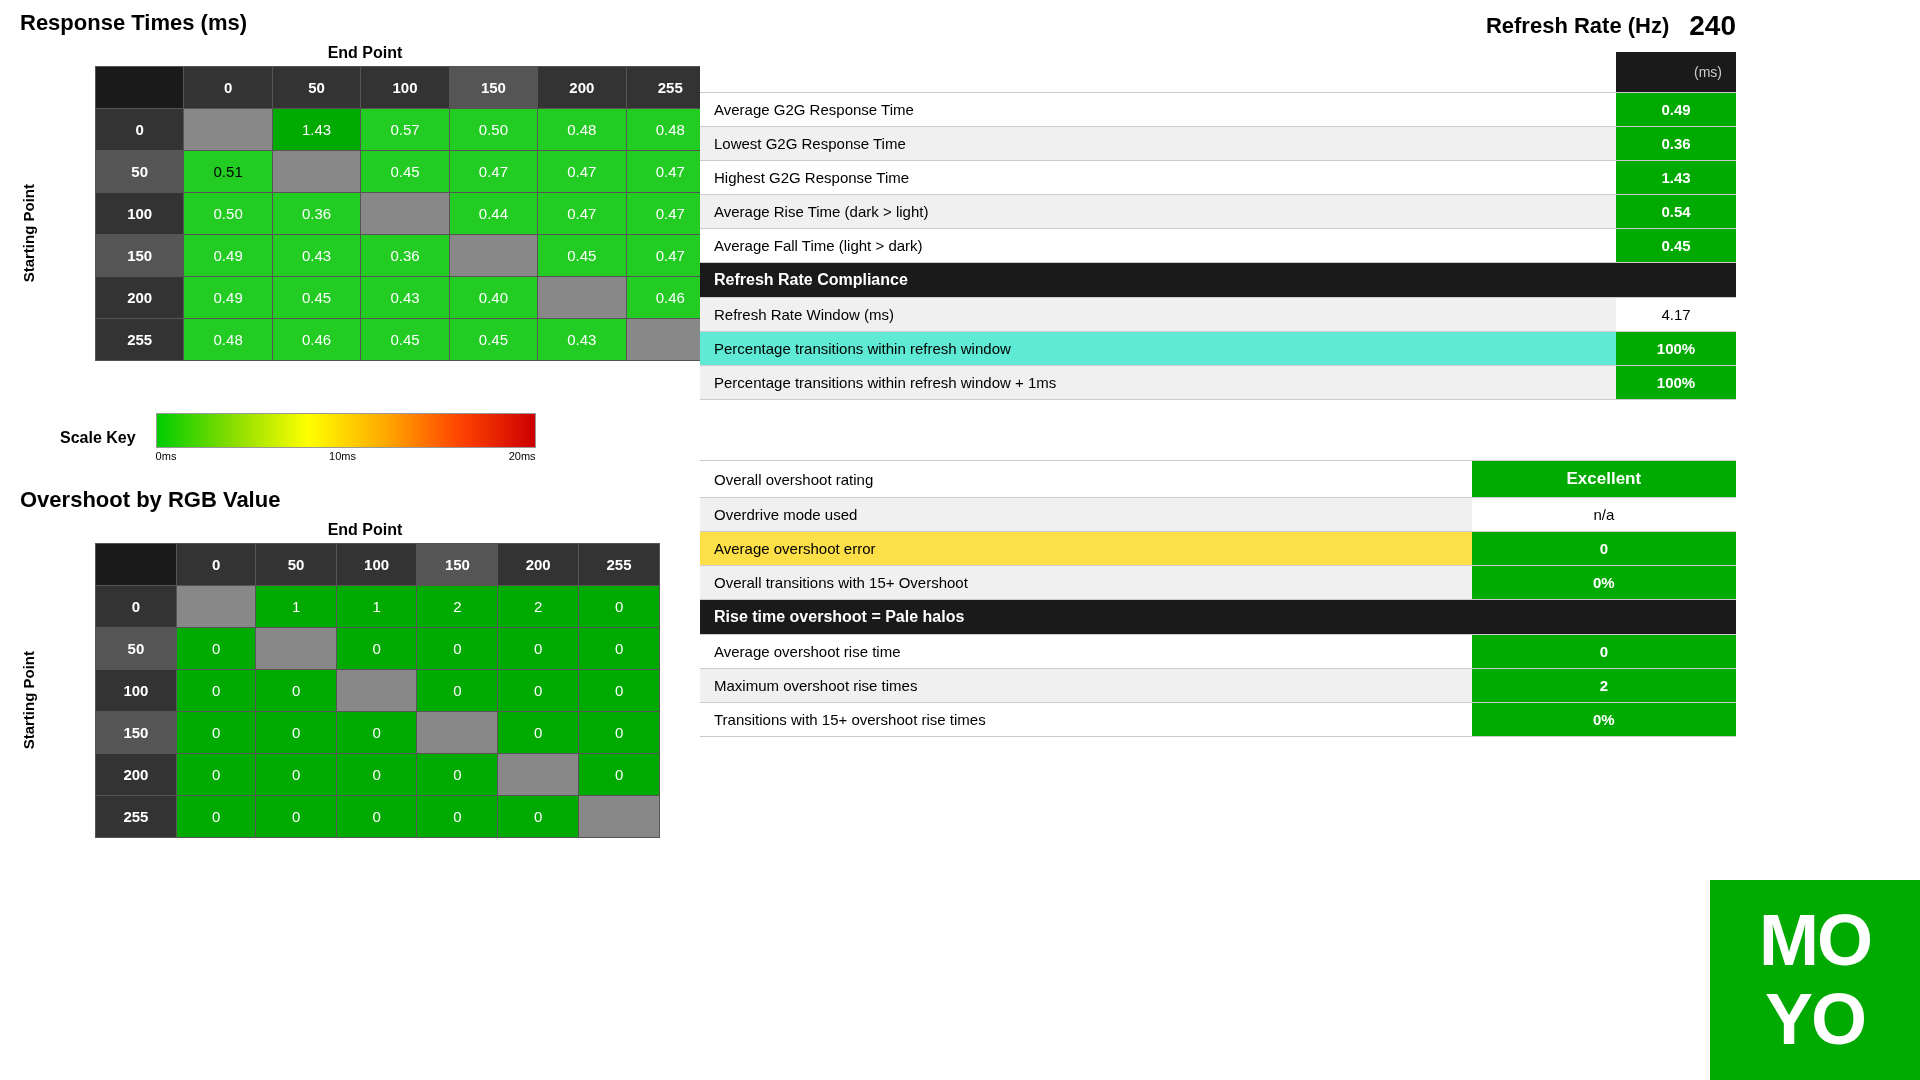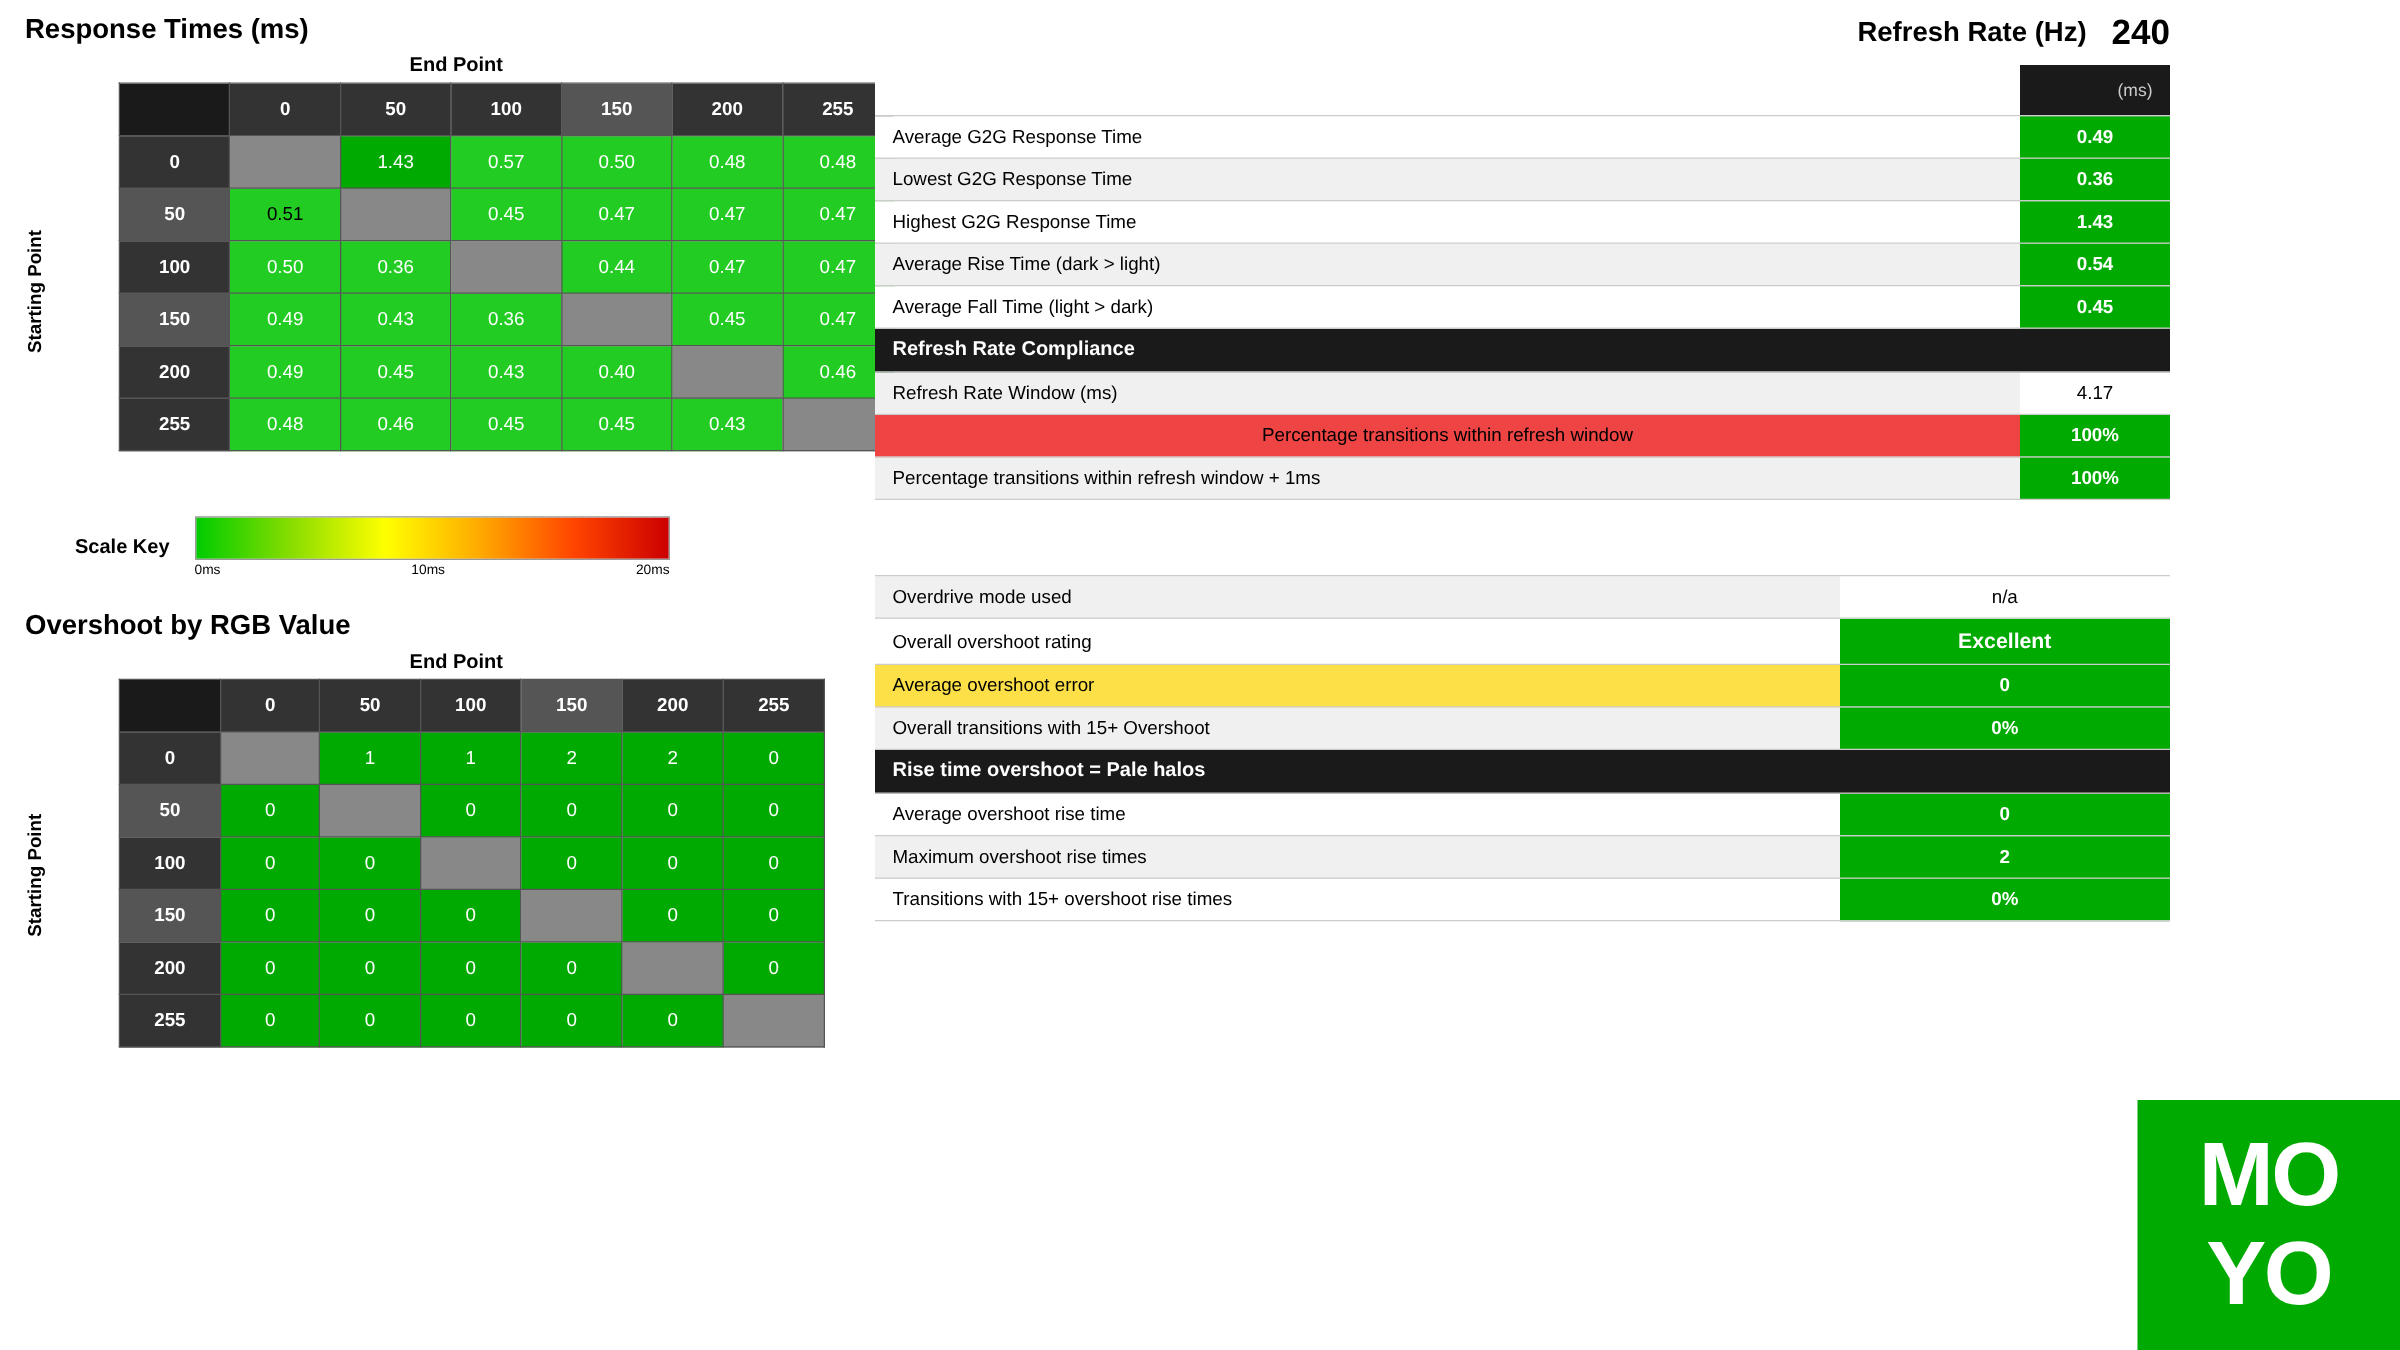--- a/index.html
+++ b/index.html
@@ -441,42 +441,42 @@
       </tr>
 
       <tr class="dark-row">
         <td class="section-divider" colspan="2">Refresh Rate Compliance</td>
       </tr>
       <tr>
         <td style="background:#f0f0f0;">Refresh Rate Window (ms)</td>
         <td class="val-white" style="text-align:center;">4.17</td>
       </tr>
       <tr>
-        <td style="background:#ef4444;text-align:center;">Percentage transitions within refresh window</td>
+        <td style="background:#5eead4;">Percentage transitions within refresh window</td>
         <td class="val-green">100%</td>
       </tr>
       <tr>
         <td style="background:#f0f0f0;">Percentage transitions within refresh window + 1ms</td>
         <td class="val-green">100%</td>
       </tr>
     </tbody>
       </table>
 
     <table class="summary-table" style="margin-top: 20px; position:relative;">
       <tbody>
           <tr>
         <td class="table-header" colspan="2">Overshoot Summary</td>
       </tr>
       <tr>
+        <td style="background:#fff;">Overall overshoot rating</td>
+        <td class="val-green" style="font-size:17px;">Excellent</td>
+      </tr>
+      <tr>
         <td style="background:#f0f0f0;">Overdrive mode used</td>
         <td class="val-white">n/a</td>
-      </tr>
-      <tr>
-        <td style="background:#fff;">Overall overshoot rating</td>
-        <td class="val-green" style="font-size:17px;">Excellent</td>
       </tr>
       <tr>
         <td style="background:#fde047;">Average overshoot error</td>
         <td class="val-green">0</td>
       </tr>
       <tr>
         <td style="background:#f0f0f0;">Overall transitions with 15+ Overshoot</td>
         <td class="val-green">0%</td>
       </tr>
       <tr class="dark-row">

